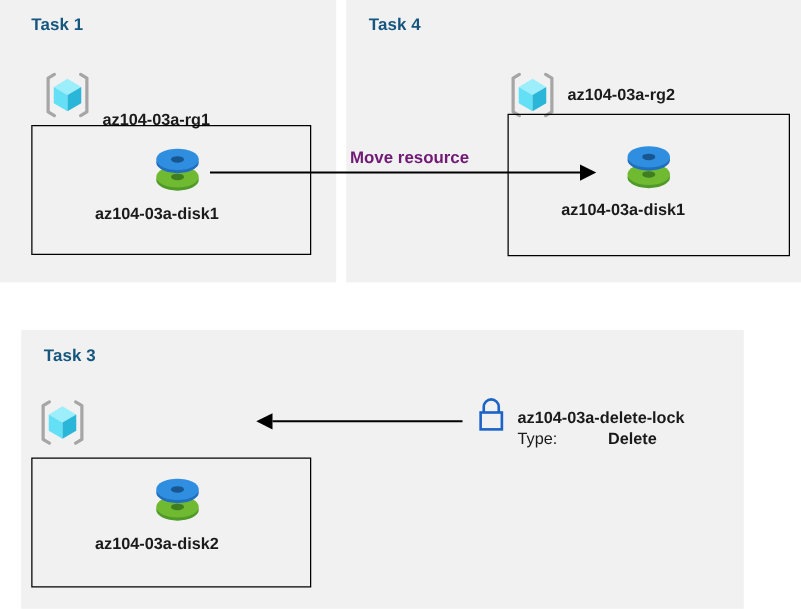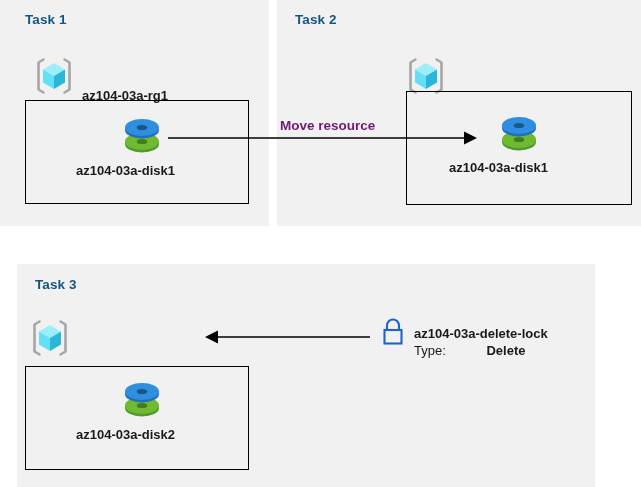--- a/index.html
+++ b/index.html
@@ -153,31 +153,32 @@
       <ellipse cx="23" cy="27.5" rx="17" ry="8.5" fill="#6fba31"></ellipse>
       <ellipse cx="23" cy="27.5" rx="5.2" ry="2.6" fill="#3f7d20"></ellipse>
       <ellipse cx="23" cy="16" rx="17" ry="8.5" fill="#1f6fbe"></ellipse>
       <ellipse cx="23" cy="13.5" rx="17" ry="8.5" fill="#2f8ee0"></ellipse>
       <ellipse cx="23" cy="13.5" rx="5.2" ry="2.6" fill="#17568f"></ellipse>
     </svg>
   </div>
   <div class="res-label" id="label-disk1-a">az104-03a-disk1</div>
 
   <div class="panel" id="panel-task2"></div>
-  <div class="task-title" id="title-task2">Task 2</div>
+  <div class="task-title" id="title-task2">Task 4</div>
 
   <div class="rg-icon" id="rg-icon-2">
     <svg viewBox="0 0 40 40" width="40" height="40" aria-hidden="true">
       <path d="M9.5 3.5 L4.5 6.5 L4.5 33.5 L9.5 36.5" fill="none" stroke="#a6a6a6" stroke-width="2.6" stroke-linecap="round" stroke-linejoin="round"></path>
       <path d="M30.5 3.5 L35.5 6.5 L35.5 33.5 L30.5 36.5" fill="none" stroke="#a6a6a6" stroke-width="2.6" stroke-linecap="round" stroke-linejoin="round"></path>
       <polygon points="20,7 31,13.5 20,20 9,13.5" fill="#9ceefb"></polygon>
       <polygon points="9,13.5 20,20 20,33 9,26.5" fill="#63e0f5"></polygon>
       <polygon points="31,13.5 20,20 20,33 31,26.5" fill="#29b6d8"></polygon>
     </svg>
   </div>
+  <div class="res-label" id="label-rg2">az104-03a-rg2</div>
 
   <div class="inner-box" id="box-task2"></div>
 
   <div class="disk-icon" id="disk-icon-2">
     <svg viewBox="0 0 46 44" width="46" height="44" aria-hidden="true">
       <ellipse cx="23" cy="30" rx="17" ry="8.5" fill="#4f9a28"></ellipse>
       <ellipse cx="23" cy="27.5" rx="17" ry="8.5" fill="#6fba31"></ellipse>
       <ellipse cx="23" cy="27.5" rx="5.2" ry="2.6" fill="#3f7d20"></ellipse>
       <ellipse cx="23" cy="16" rx="17" ry="8.5" fill="#1f6fbe"></ellipse>
       <ellipse cx="23" cy="13.5" rx="17" ry="8.5" fill="#2f8ee0"></ellipse>

